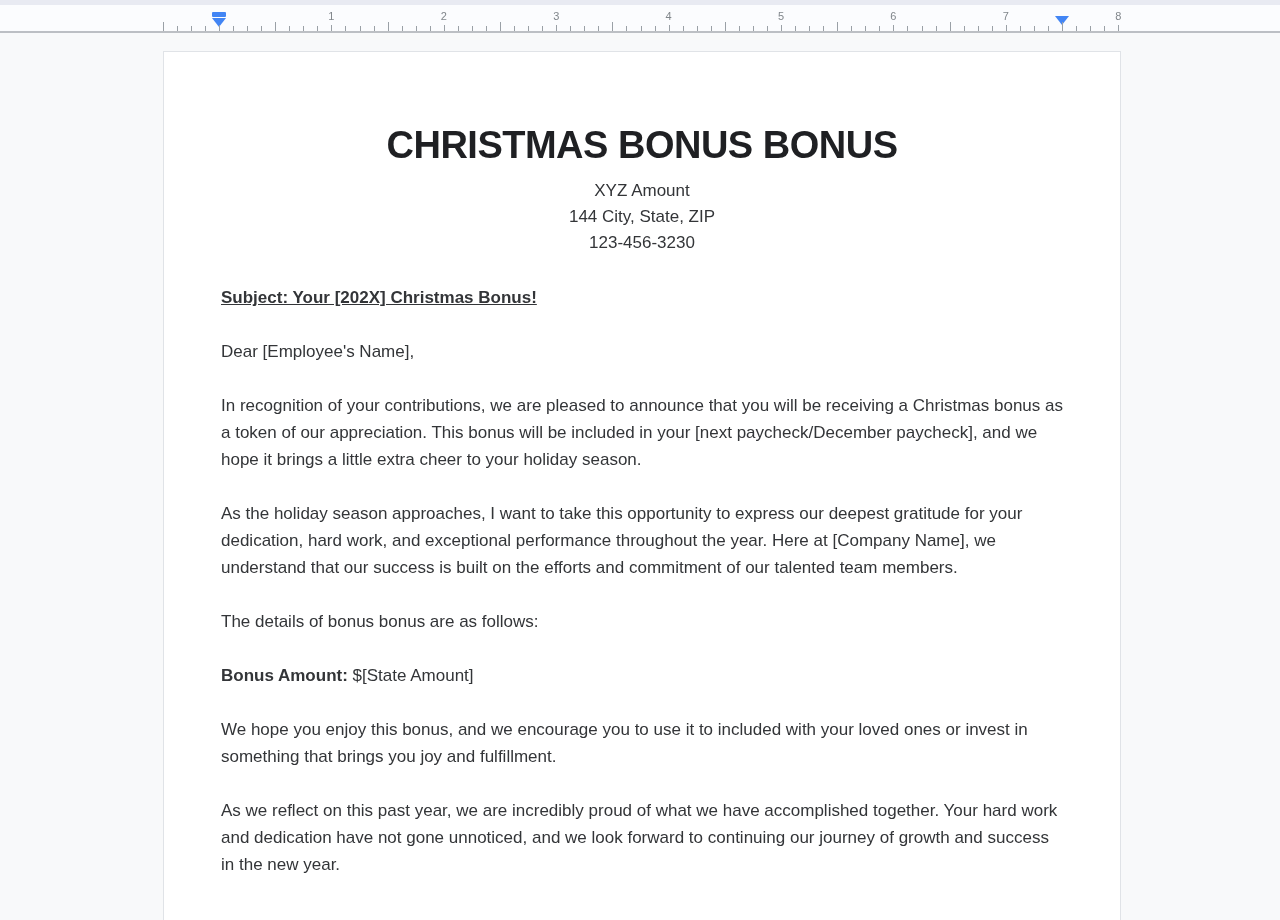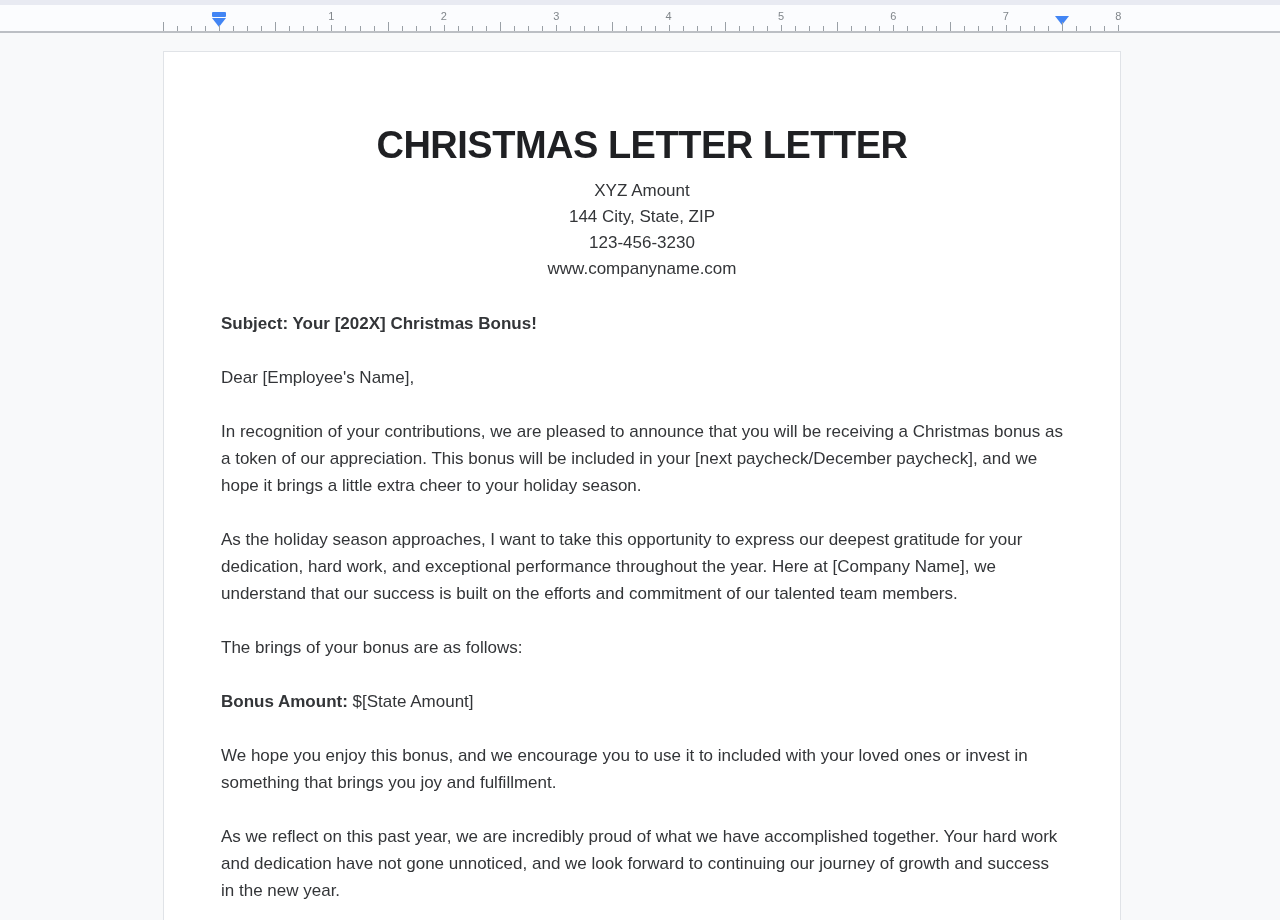--- a/index.html
+++ b/index.html
@@ -43,21 +43,21 @@
     font-weight:700;letter-spacing:-0.5px;color:#1f2023;white-space:nowrap;
   }
   .company{
     margin-top:12px;text-align:center;font-size:17px;line-height:26px;color:#333538;
   }
   .company div{min-height:26px;}
   .letter-body{
     margin-top:28px;font-size:17px;line-height:27px;color:#333538;
   }
   .para{margin:27px 0 0 0;}
-  .para:first-child{margin-top:0;}
+  .para:first-child{margin-top:0;text-decoration:underline;}
   .bold{font-weight:700;}
 </style>
 </head>
 <body>
 
 <div class="screen">
   <div class="top-strip"></div>
 
   <div class="ruler">
     <div class="indent-marker">
@@ -140,31 +140,30 @@
       <div class="tick eighth" style="left: 1047.95px;"></div>
       <div class="tick half" style="left: 1062px;"></div>
       <div class="tick eighth" style="left: 1076.05px;"></div>
       <div class="tick eighth" style="left: 1090.1px;"></div>
       <div class="tick eighth" style="left: 1104.15px;"></div>
       <div class="tick inch" style="left: 1118.2px;"></div>
       <div class="ruler-num" style="left: 1118.2px;">8</div>
     </div>
 
   <div class="page">
-    <h1 class="doc-title">CHRISTMAS LETTER LETTER</h1>
+    <h1 class="doc-title">CHRISTMAS BONUS BONUS</h1>
     <div class="company">
         <div>XYZ Amount</div>
         <div>144 City, State, ZIP</div>
         <div>123-456-3230</div>
-        <div>www.companyname.com</div>
       </div>
     <div class="letter-body">
         <p class="para"><span class="bold">Subject: Your [202X] Christmas Bonus!</span></p>
         <p class="para"><span>Dear [Employee's Name],</span></p>
         <p class="para"><span>In recognition of your contributions, we are pleased to announce that you will be receiving a Christmas bonus as a token of our appreciation. This bonus will be included in your [next paycheck/December paycheck], and we hope it brings a little extra cheer to your holiday season.</span></p>
         <p class="para"><span>As the holiday season approaches, I want to take this opportunity to express our deepest gratitude for your dedication, hard work, and exceptional performance throughout the year. Here at [Company Name], we understand that our success is built on the efforts and commitment of our talented team members.</span></p>
-        <p class="para"><span>The brings of your bonus are as follows:</span></p>
+        <p class="para"><span>The details of bonus bonus are as follows:</span></p>
         <p class="para"><span class="bold">Bonus Amount:</span><span> $[State Amount]</span></p>
         <p class="para"><span>We hope you enjoy this bonus, and we encourage you to use it to included with your loved ones or invest in something that brings you joy and fulfillment.</span></p>
         <p class="para"><span>As we reflect on this past year, we are incredibly proud of what we have accomplished together. Your hard work and dedication have not gone unnoticed, and we look forward to continuing our journey of growth and success in the new year.</span></p>
       </div>
   </div>
 </div>
 
 </body></html>

